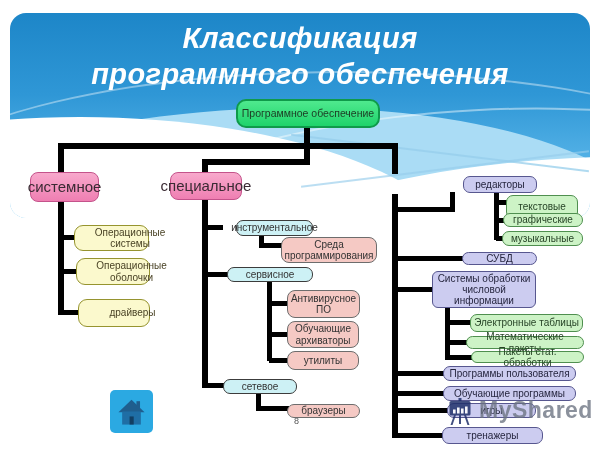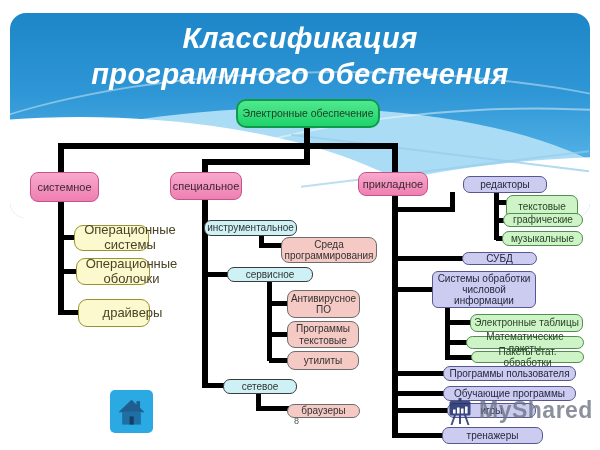--- a/index.html
+++ b/index.html
@@ -22,22 +22,22 @@
   .sx2{left:300px;top:168px;width:290px;background:rgba(150,205,235,.65);transform:rotate(-7deg);}
   
   .title{position:absolute;left:80px;top:20px;width:440px;text-align:center;z-index:3;
          font-size:29px;line-height:36px;font-weight:bold;font-style:italic;color:#ffffff;letter-spacing:.4px;}
   
   .node{position:absolute;z-index:3;display:flex;align-items:center;justify-content:center;
         text-align:center;box-sizing:border-box;border-radius:8px;line-height:1.12;
         font-size:10px;color:#333;padding:1px 2px;}
   .n-root{background:linear-gradient(180deg,#4fe98e,#1fd36b);border:2px solid #0f9a4a;
           border-radius:10px;font-size:10.5px;color:#1d3b24;}
-  .n-pink{background:linear-gradient(180deg,#f8a9cc,#ef7fb2);border:1.5px solid #c4538b;font-size:11px;color:#3a2a33;text-align:right;}
-  .n-yellow{background:#fbf9cd;border:1.5px solid #96942f;border-radius:9px;font-size:13px;color:#4a4326;padding-left:39px;}
+  .n-pink{background:linear-gradient(180deg,#f8a9cc,#ef7fb2);border:1.5px solid #c4538b;font-size:15px;color:#3a2a33;text-align:right;}
+  .n-yellow{background:#fbf9cd;border:1.5px solid #96942f;border-radius:9px;font-size:10px;color:#4a4326;padding-left:39px;}
   .n-cyan{background:#cdf1f5;border:1.5px solid #3c3c3c;border-radius:7px;}
   .n-salmon{background:#f5c9c4;border:1.5px solid #6d6d6d;border-radius:8px;}
   .n-lav{background:#ccccf0;border:1.5px solid #57578f;border-radius:7px;color:#26263f;}
   .n-grn{background:#cdf3c6;border:1.5px solid #4f8f4f;border-radius:7px;color:#274427;}
   
   .ln{position:absolute;background:#000;z-index:2;}
   
   .home-btn{position:absolute;left:110px;top:390px;width:43px;height:43px;background:#2ba9e2;
             border-radius:5px;z-index:3;display:flex;align-items:center;justify-content:center;cursor:pointer;}
   .pagenum{position:absolute;left:294px;top:416px;font-size:9px;color:#555;z-index:3;}
@@ -101,39 +101,38 @@
   <div class="ln" style="left:395px;top:287px;width:38px;height:5px"></div>
   <div class="ln" style="left:445px;top:308px;width:5px;height:52px"></div>
   <div class="ln" style="left:447px;top:320px;width:24px;height:5px"></div>
   <div class="ln" style="left:447px;top:340px;width:20px;height:5px"></div>
   <div class="ln" style="left:447px;top:355px;width:25px;height:5px"></div>
   <div class="ln" style="left:395px;top:371px;width:49px;height:5px"></div>
   <div class="ln" style="left:395px;top:391px;width:49px;height:5px"></div>
   <div class="ln" style="left:395px;top:408px;width:53px;height:5px"></div>
   <div class="ln" style="left:395px;top:433px;width:48px;height:5px"></div>
 
-  <div class="node n-root" style="left:236px;top:99px;width:144px;height:29px">Электронные обеспечение</div>
+  <div class="node n-root" style="left:236px;top:99px;width:144px;height:29px">Программное обеспечение</div>
 
   <div class="node n-pink" style="left:30px;top:172px;width:69px;height:30px">системное</div>
   <div class="node n-yellow" style="left:74px;top:225px;width:75px;height:26px">Операционные системы</div>
   <div class="node n-yellow" style="left:78px;top:299px;width:72px;height:28px">драйверы</div>
   <div class="node n-yellow" style="left:76px;top:258px;width:74px;height:27px">Операционные оболочки</div>
 
   <div class="node n-pink" style="left:170px;top:172px;width:72px;height:28px">специальное</div>
-  <div class="node n-cyan" style="left:204px;top:220px;width:93px;height:16px">инструментальное</div>
+  <div class="node n-cyan" style="left:236px;top:220px;width:77px;height:16px">инструментальное</div>
   <div class="node n-salmon" style="left:281px;top:237px;width:96px;height:26px">Среда программирования</div>
   <div class="node n-cyan" style="left:227px;top:267px;width:86px;height:15px">сервисное</div>
   <div class="node n-salmon" style="left:287px;top:290px;width:73px;height:28px">Антивирусное ПО</div>
-  <div class="node n-salmon" style="left:287px;top:321px;width:72px;height:27px">Программы текстовые</div>
+  <div class="node n-salmon" style="left:287px;top:321px;width:72px;height:27px">Обучающие архиваторы</div>
   <div class="node n-salmon" style="left:287px;top:351px;width:72px;height:19px">утилиты</div>
   <div class="node n-cyan" style="left:223px;top:379px;width:74px;height:15px">сетевое</div>
   <div class="node n-salmon" style="left:287px;top:404px;width:73px;height:14px">браузеры</div>
 
-  <div class="node n-pink" style="left:358px;top:172px;width:70px;height:24px">прикладное</div>
-  <div class="node n-lav" style="left:463px;top:176px;width:84px;height:17px">редакторы</div>
+  <div class="node n-lav" style="left:463px;top:176px;width:74px;height:17px">редакторы</div>
   <div class="node n-grn" style="left:506px;top:195px;width:72px;height:24px">текстовые</div>
   <div class="node n-grn" style="left:503px;top:213px;width:80px;height:14px">графические</div>
   <div class="node n-grn" style="left:502px;top:231px;width:81px;height:15px">музыкальные</div>
   <div class="node n-lav" style="left:462px;top:252px;width:75px;height:13px">СУБД</div>
   <div class="node n-lav" style="left:432px;top:271px;width:104px;height:37px;border-radius:6px">Системы обработки числовой информации</div>
   <div class="node n-grn" style="left:470px;top:314px;width:113px;height:18px">Электронные таблицы</div>
   <div class="node n-grn" style="left:466px;top:336px;width:118px;height:13px">Математические пакеты</div>
   <div class="node n-grn" style="left:471px;top:351px;width:113px;height:12px">Пакеты стат. обработки</div>
   <div class="node n-lav" style="left:443px;top:366px;width:133px;height:15px">Программы пользователя</div>
   <div class="node n-lav" style="left:447px;top:403px;width:89px;height:15px">игры</div>

